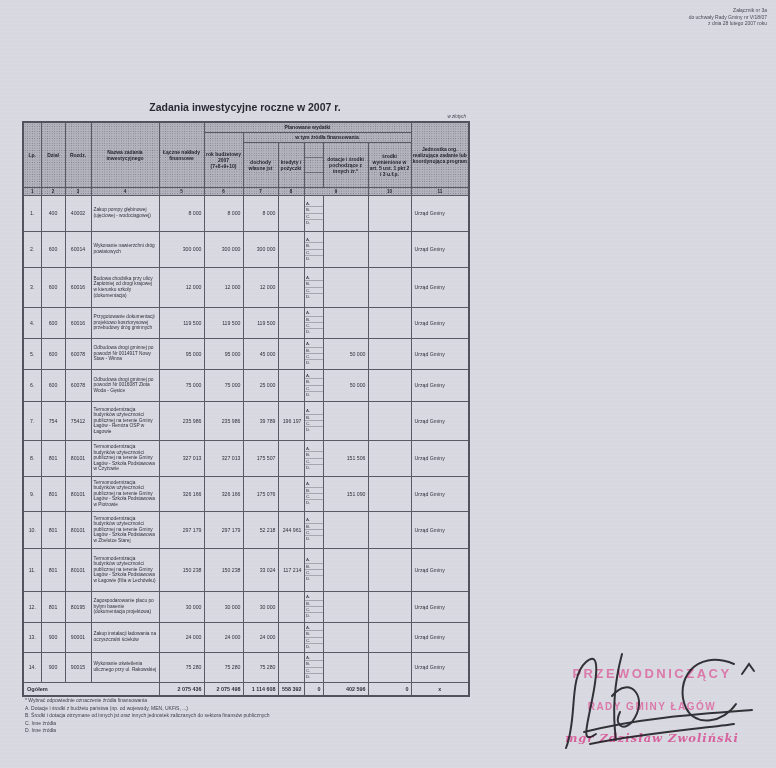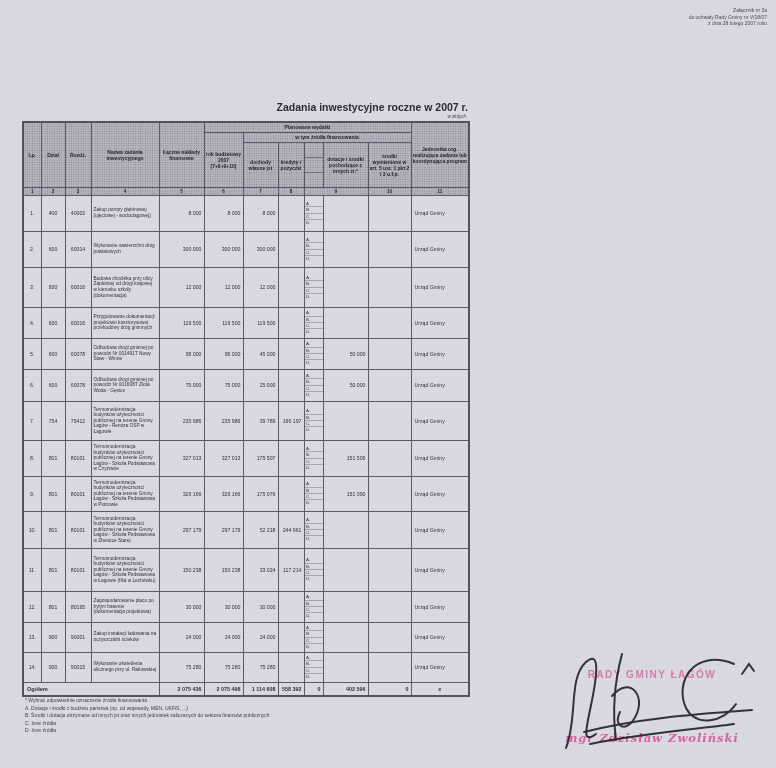--- a/index.html
+++ b/index.html
@@ -3,21 +3,21 @@
 <meta charset="utf-8">
 <style>
   html,body{margin:0;padding:0}
   body{
     width:776px;height:768px;position:relative;overflow:hidden;
     background-color:#d8d8e1;
     background-image:repeating-linear-gradient(0deg, rgba(255,255,255,.05) 0 1px, transparent 1px 4px);
     font-family:"Liberation Sans",sans-serif;color:#33333d;
   }
   #attachment{position:absolute;top:7px;right:9px;text-align:right;font-size:5px;line-height:6.5px;color:#4a4a55}
-  #title{position:absolute;top:101px;left:22px;width:446px;text-align:right;font-weight:bold;font-size:10.5px;color:#2a2a33}
+  #title{position:absolute;top:101px;left:22px;width:446px;text-align:center;font-weight:bold;font-size:10.5px;color:#2a2a33}
   #unit-note{position:absolute;top:114px;left:22px;width:444px;text-align:right;font-size:4.5px;font-style:italic;color:#44444e}
   table#inv{position:absolute;top:121px;left:22px;width:446px;border-collapse:collapse;table-layout:fixed;font-size:5px;color:#30303a;border:2px solid #53535f}
   th,td{border:1px solid #5a5a66;padding:0;vertical-align:middle;overflow:hidden;word-wrap:break-word}
   th{
     background-color:#b3b3bd;
     background-image:radial-gradient(rgba(60,60,78,.5) .5px, transparent .8px);
     background-size:2.4px 2.4px;
     font-weight:bold;font-size:5px;line-height:6px;padding:1px;color:#24242e;text-align:center;
   }
   tr.numrow td{
@@ -50,21 +50,21 @@
   #rows tr:nth-child(12){height:31px}
   #rows tr:nth-child(13){height:30px}
   #rows tr:nth-child(14){height:30px}
   tfoot tr{height:14px}
   tfoot td{font-weight:bold}
   tfoot td.label{text-align:left;padding-left:3px;font-size:5.6px}
   tfoot td.n{font-size:5.4px}
   #footnotes{position:absolute;top:697px;left:25px;font-size:5px;line-height:7.5px;color:#3e3e49}
   #stamp{position:absolute;top:666px;left:528px;width:248px;text-align:center;color:rgba(219,93,154,.78)}
   #stamp .l1{font-size:13px;font-weight:bold;letter-spacing:2.5px;white-space:nowrap}
-  #stamp .l2{font-size:10px;font-weight:bold;letter-spacing:1.5px;margin-top:3px;white-space:nowrap}
+  #stamp .l2{font-size:10px;font-weight:bold;letter-spacing:1.5px;margin-top:20px;white-space:nowrap}
   #sig-name{position:absolute;top:731px;left:528px;width:248px;text-align:center;
     font-family:"DejaVu Serif",serif;font-style:italic;font-weight:bold;font-size:11.5px;
     color:rgba(214,78,144,.85);letter-spacing:1px;white-space:nowrap}
   #sig-svg{position:absolute;top:648px;left:538px;width:230px;height:110px}
 </style>
 </head>
 <body>
 
 <div id="attachment">
   <div>Załącznik nr 3a</div>
@@ -414,20 +414,21 @@
 
 <div id="footnotes">
   <div>* Wybrać odpowiednie oznaczenie źródła finansowania</div>
   <div>A. Dotacje i środki z budżetu państwa (np. od wojewody, MEN, UKFiS, ...)</div>
   <div>B. Środki i dotacja otrzymane od innych jst oraz innych jednostek zaliczanych do sektora finansów publicznych</div>
   <div>C. Inne źródła</div>
   <div>D. Inne źródła</div>
 </div>
 
 <div id="stamp">
+  <div class="l1">PRZEWODNICZĄCY</div>
   <div class="l2">RADY GMINY ŁAGÓW</div>
 </div>
 <div id="sig-name">mgr  Zdzisław  Zwoliński</div>
 
 <svg id="sig-svg" viewBox="0 0 230 110">
   <g fill="none" stroke="#15151a" stroke-width="2" stroke-linecap="round" opacity="0.85">
     <path d="M28 100 C40 70 30 30 48 14 C64 0 58 34 52 62 C48 82 44 96 58 86"></path>
     <path d="M84 6 C76 36 74 62 78 92"></path>
     <path d="M74 48 C92 26 112 50 94 74 C84 84 76 76 82 64"></path>
     <path d="M196 16 C156 0 136 34 148 60 C158 80 186 74 198 56"></path>

